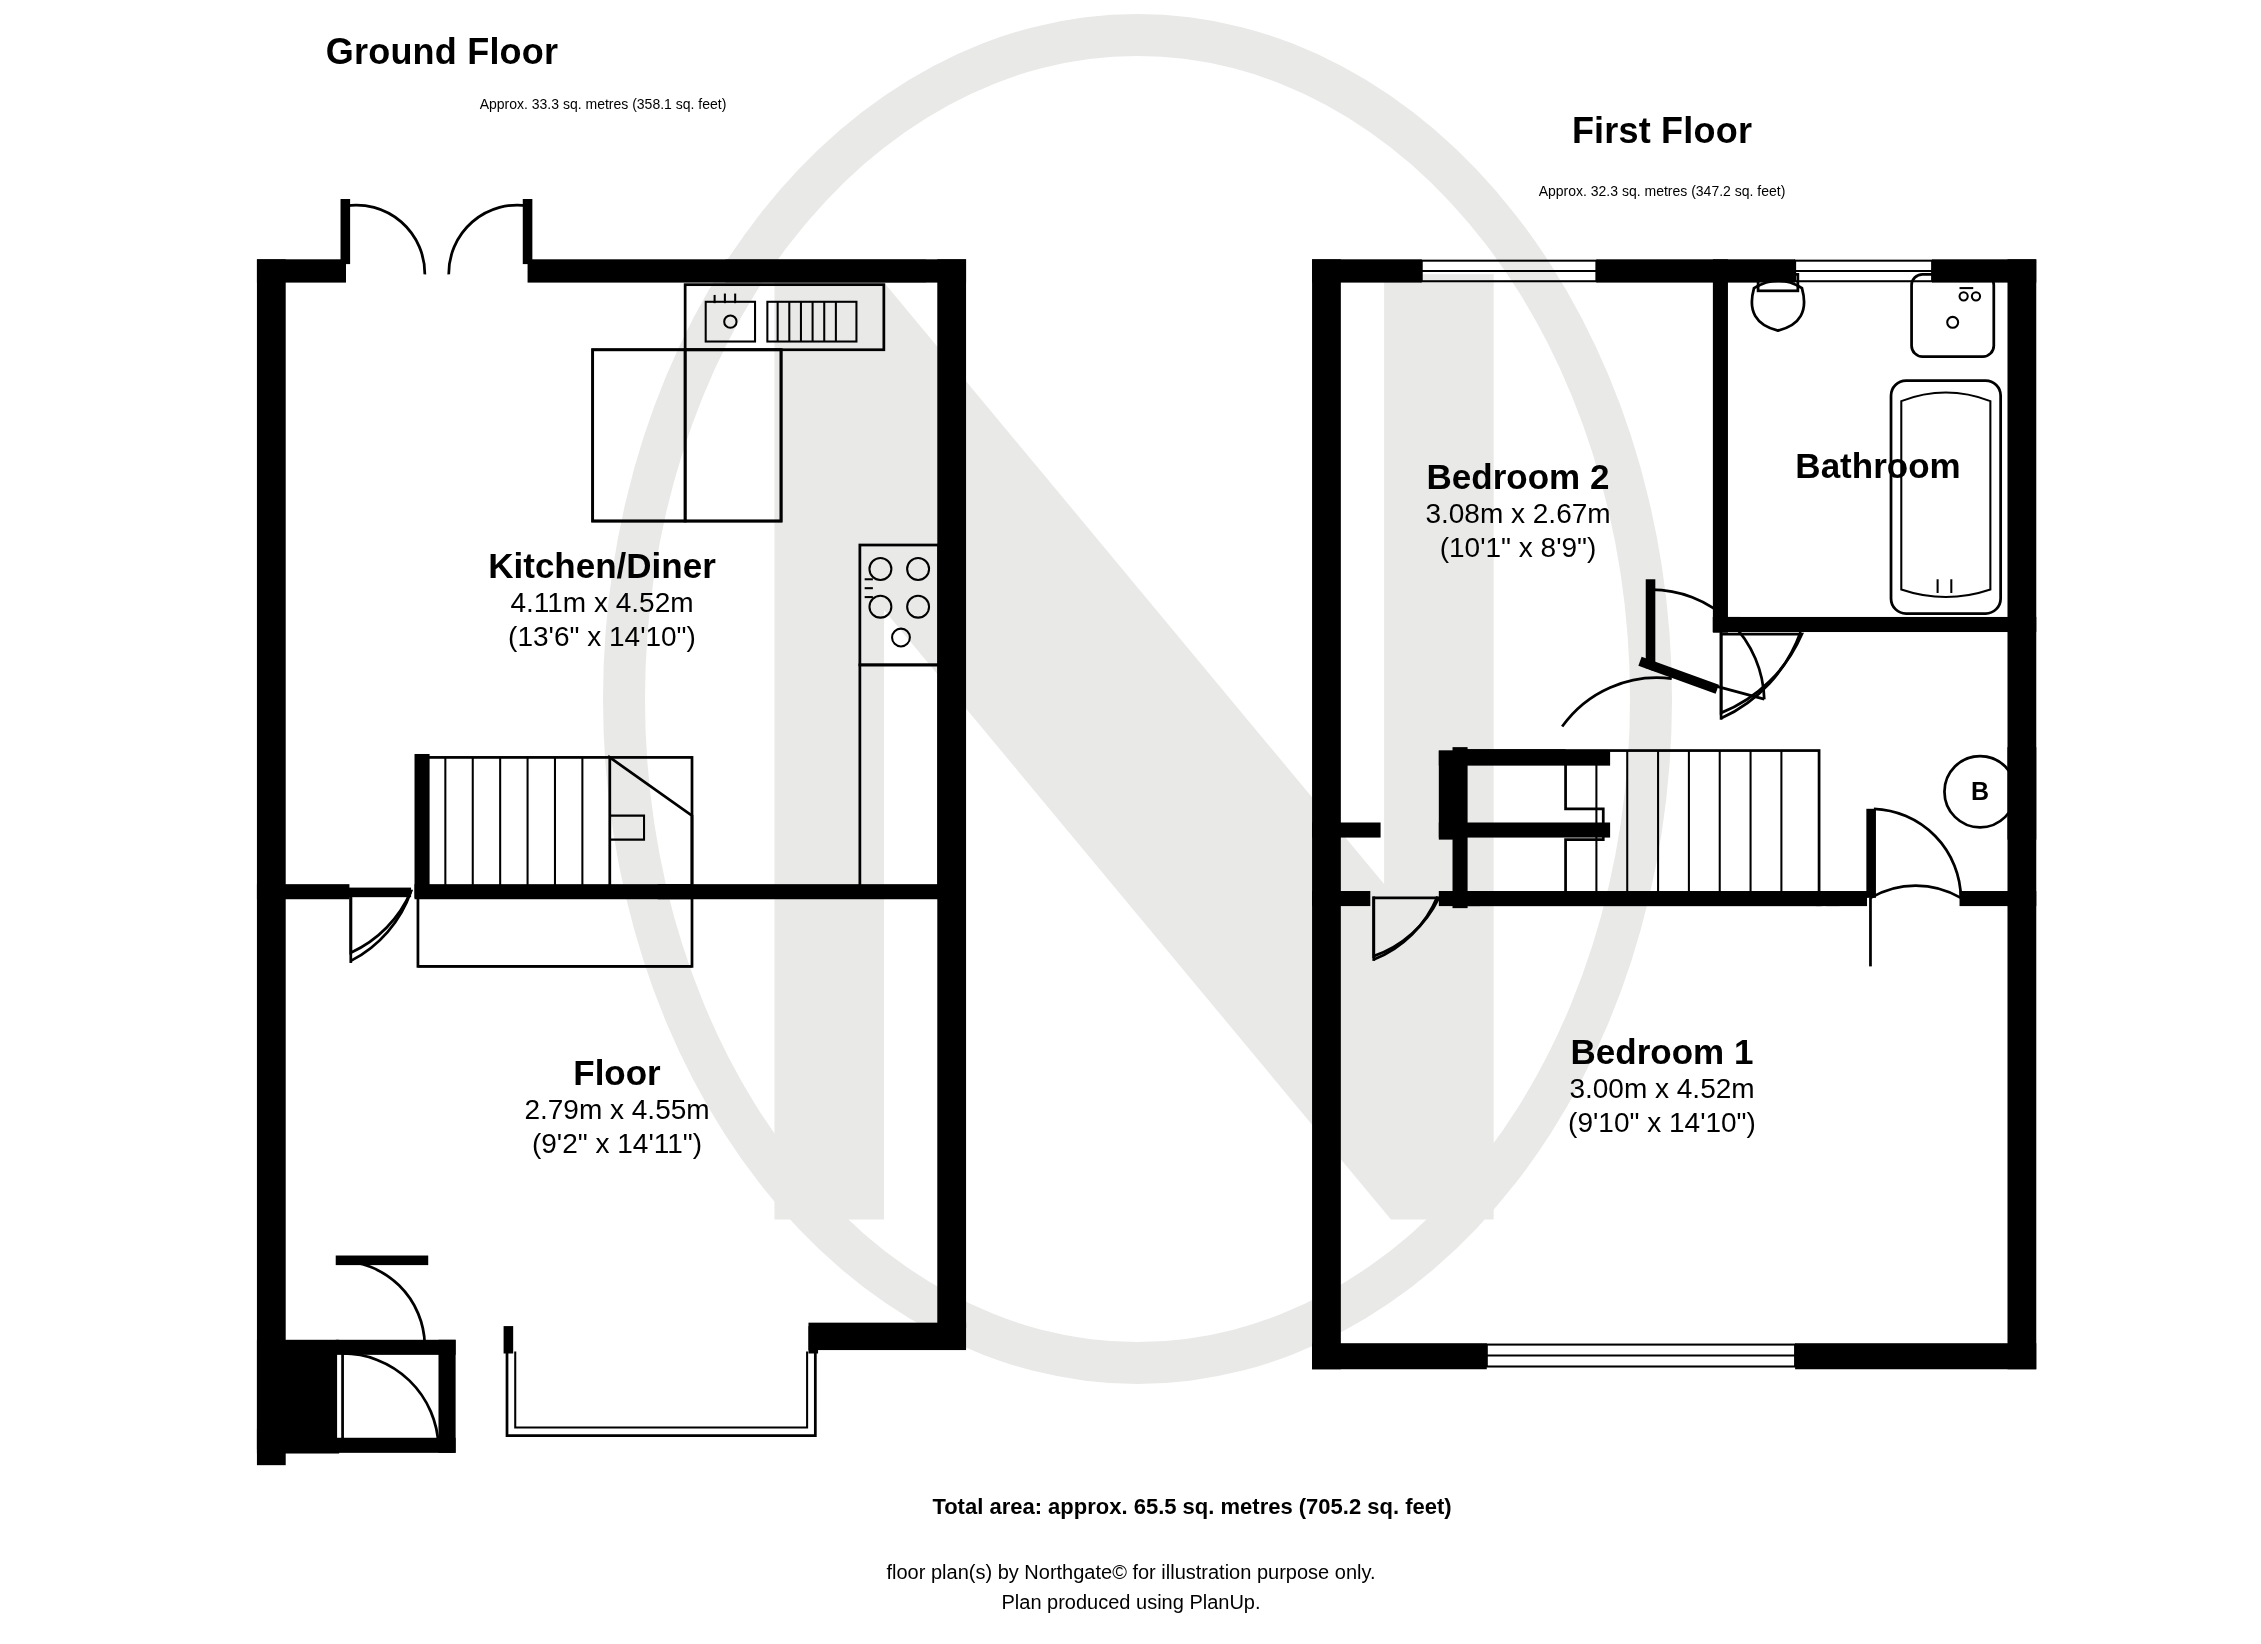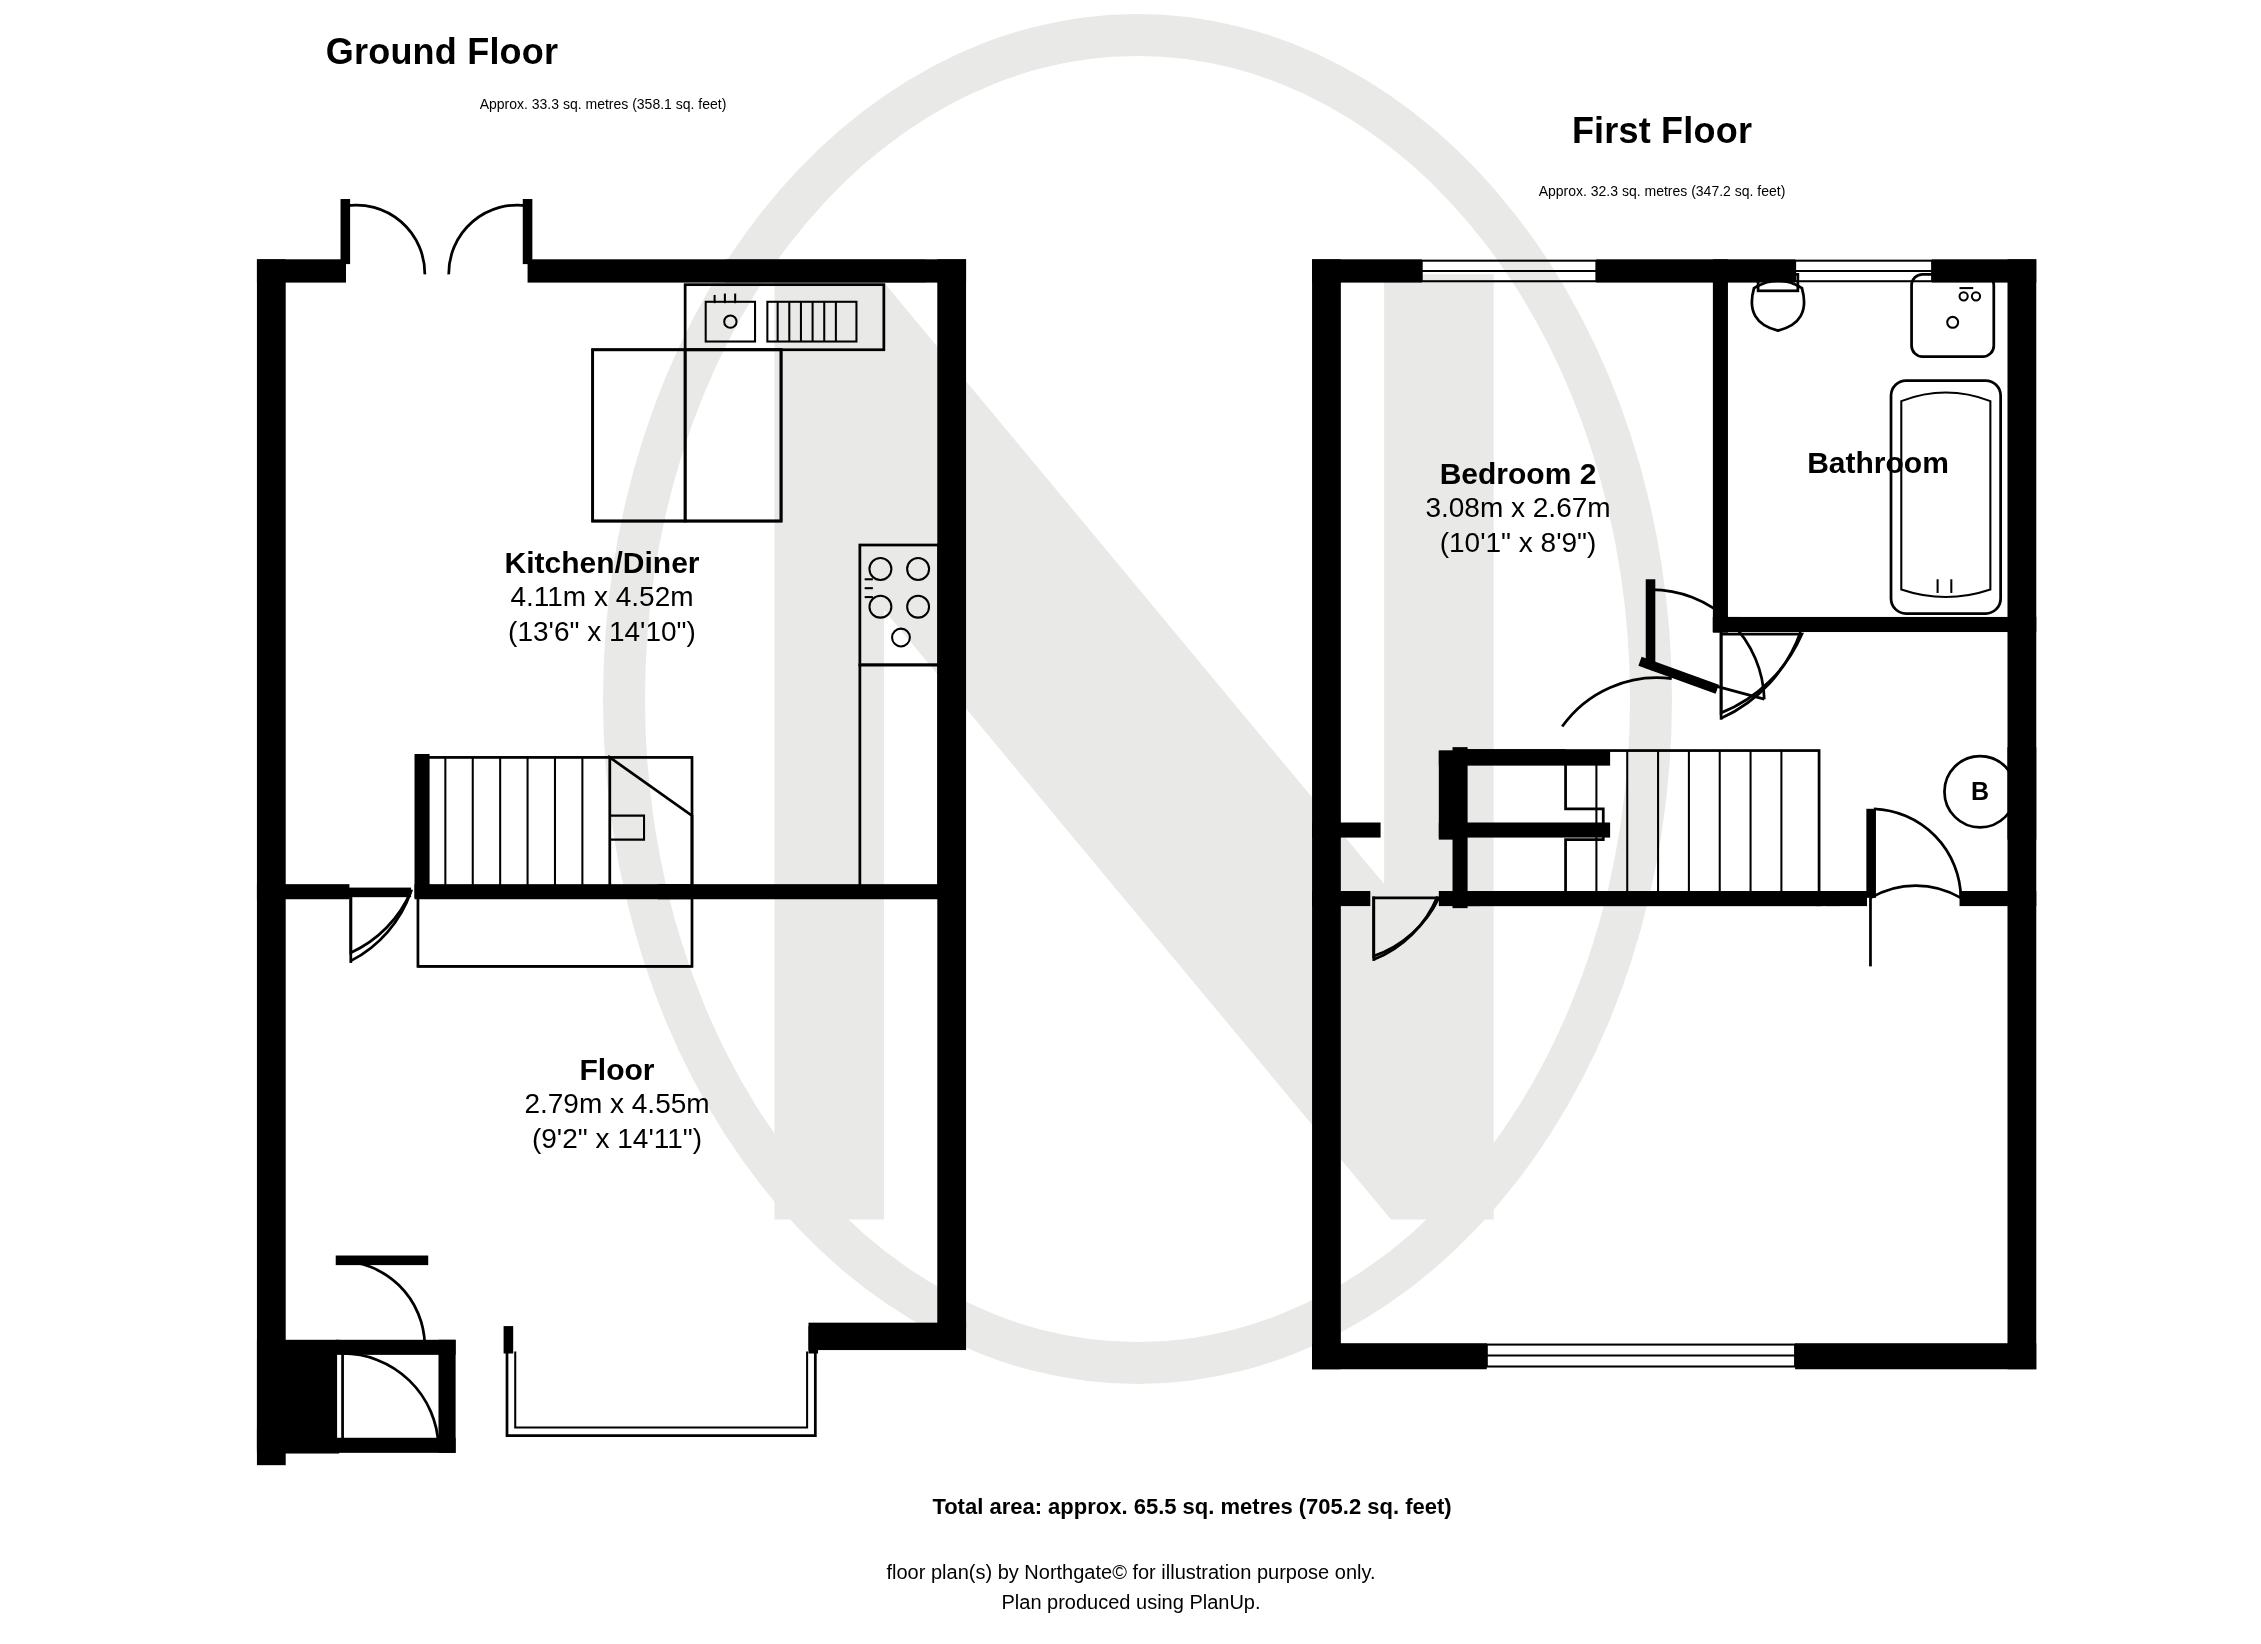--- a/index.html
+++ b/index.html
@@ -22,21 +22,21 @@
   .title{font-size:36px;font-weight:bold;letter-spacing:0.2px;}
   .subtitle{font-size:14px;font-weight:normal;}
 
   .t-ground{position:absolute;left:442px;top:31px;transform:translateX(-50%);}
   .s-ground{position:absolute;left:603px;top:96px;transform:translateX(-50%);}
   .t-first{position:absolute;left:1662px;top:110px;transform:translateX(-50%);}
   .s-first{position:absolute;left:1662px;top:183px;transform:translateX(-50%);}
 
   
   .room{position:absolute;text-align:center;transform:translateX(-50%);}
-  .room .rname{font-size:30px;font-weight:bold;line-height:1.18;white-space:nowrap;}
+  .room .rname{font-size:35px;font-weight:bold;line-height:1.18;white-space:nowrap;}
   .room .rdim{font-size:28px;line-height:1.22;white-space:nowrap;}
 
   
   .total{position:absolute;left:1192px;top:1494px;transform:translateX(-50%);
          font-size:22px;white-space:nowrap;font-weight:bold;}
   .credit1{position:absolute;left:1131px;top:1561px;transform:translateX(-50%);
          font-size:20px;white-space:nowrap;}
   .credit2{position:absolute;left:1131px;top:1591px;transform:translateX(-50%);
          font-size:20px;white-space:nowrap;}
 
@@ -267,20 +267,25 @@
   <div class="room" style="left:1518px;top:456px;">
     <div class="rname">Bedroom 2</div>
     <div class="rdim">3.08m x 2.67m</div>
     <div class="rdim">(10'1" x 8'9")</div>
   </div>
 
   <div class="room" style="left:1878px;top:445px;">
     <div class="rname">Bathroom</div>
   </div>
 
+  <div class="room" style="left:1662px;top:1031px;">
+    <div class="rname">Bedroom 1</div>
+    <div class="rdim">3.00m x 4.52m</div>
+    <div class="rdim">(9'10" x 14'10")</div>
+  </div>
 
   <div style="position:absolute;left:1980px;top:791px;transform:translate(-50%,-50%);font-size:25px;font-weight:bold;">B</div>
 
   <div class="total">Total area: approx. 65.5 sq. metres (705.2 sq. feet)</div>
   <div class="credit1">floor plan(s) by Northgate© for illustration purpose only.</div>
   <div class="credit2">Plan produced using PlanUp.</div>
 
 </div>
 
 

